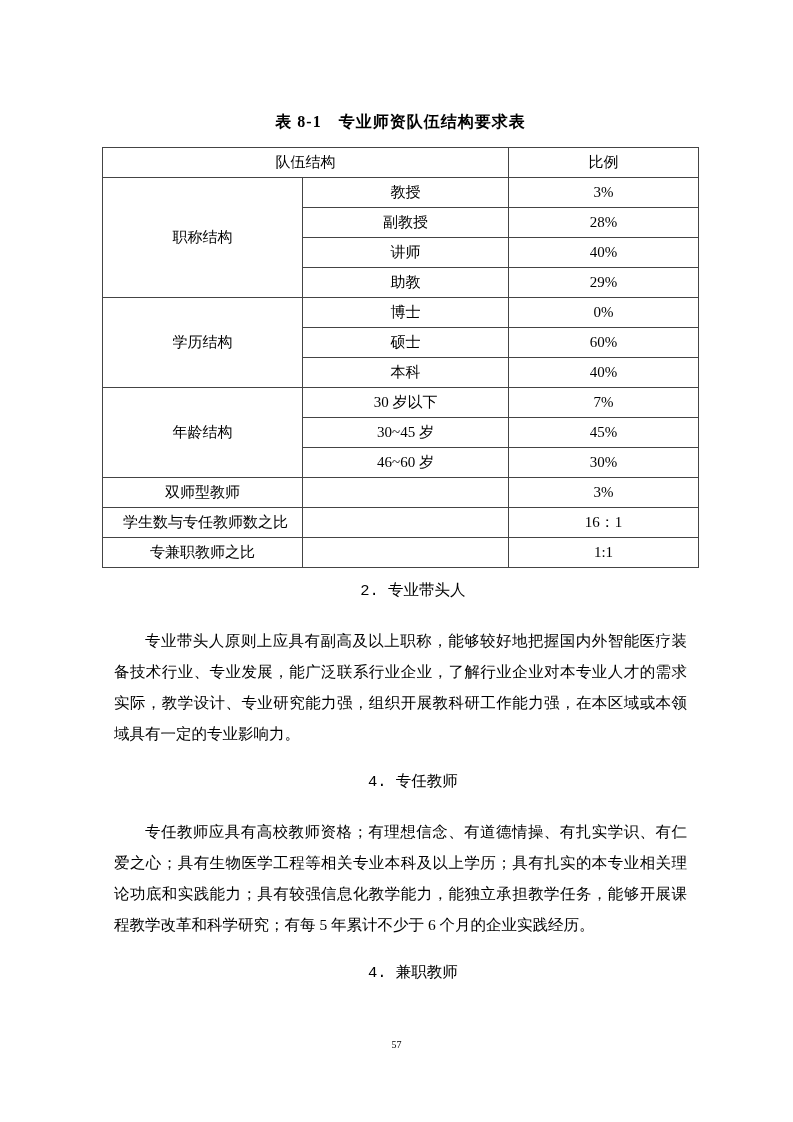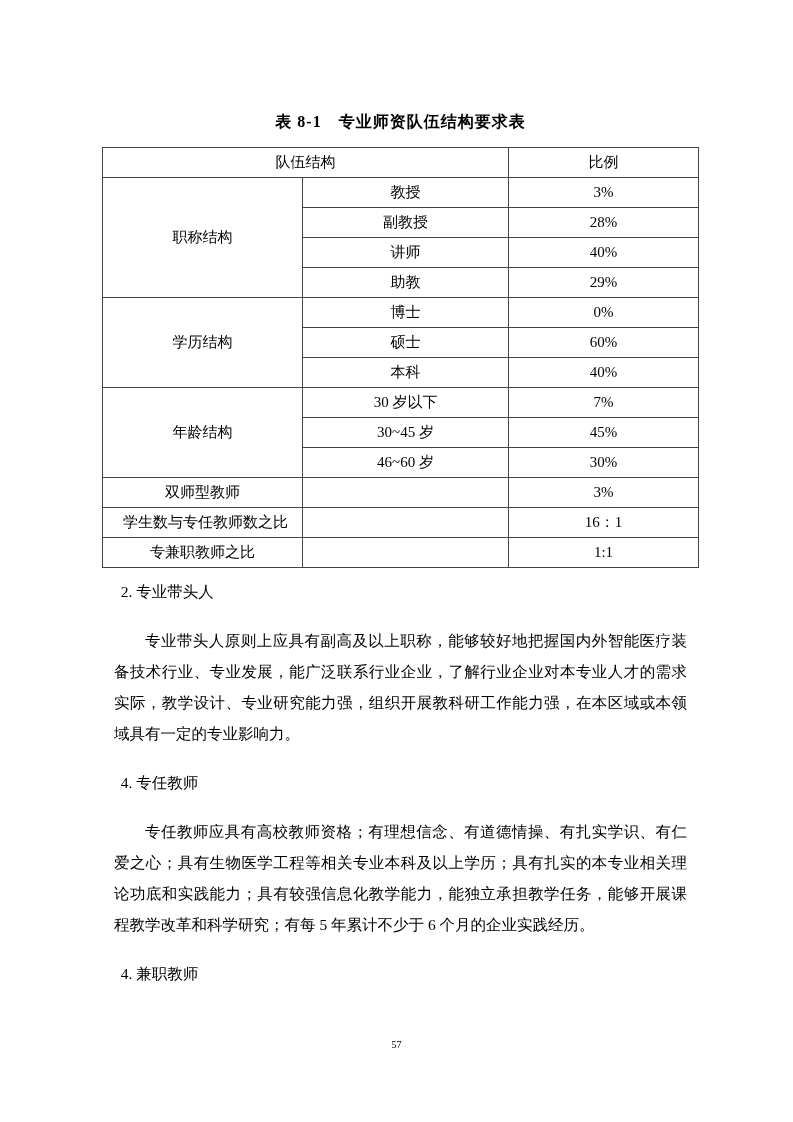--- a/index.html
+++ b/index.html
@@ -47,21 +47,22 @@
   .text-block {
     margin-top: 8px;
     font-size: 15.5px;
     line-height: 31px;
     text-align: justify;
     text-justify: inter-ideograph;
   }
   .section-heading {
     margin: 0;
     text-indent: 1.6em;
-    text-align: left;
+    text-align: center;
+    font-family: Liberation Mono, monospace;
   }
   .section-body {
     margin: 18px;
     text-indent: 2em;
   }
   .page-number {
     position: absolute;
     left: 0;
     right: 0;
     bottom: 72px;

